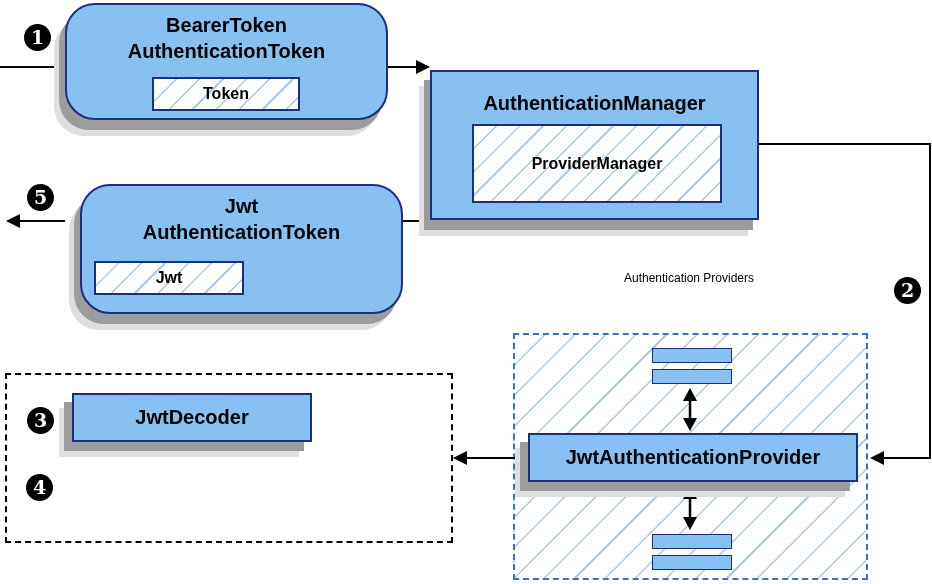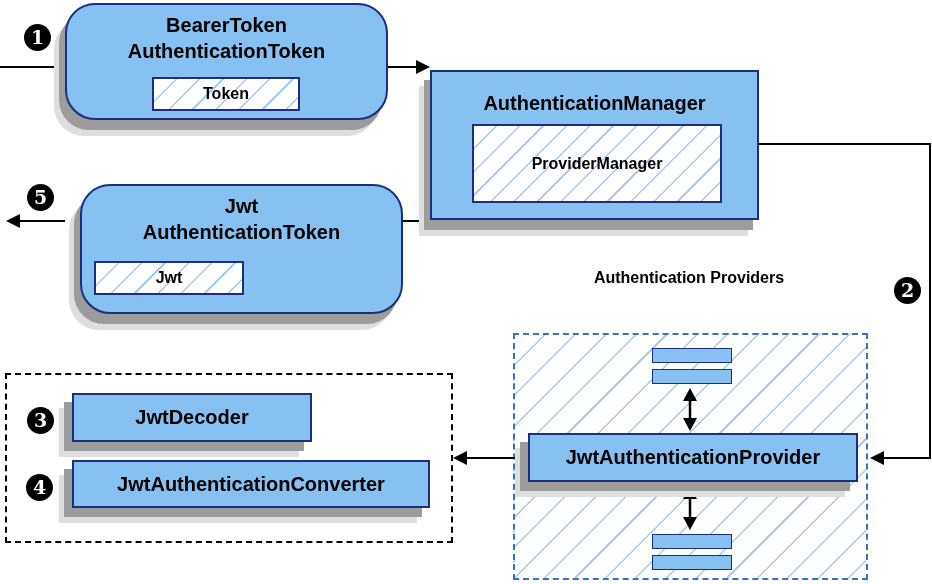--- a/index.html
+++ b/index.html
@@ -66,21 +66,21 @@
   .slot-bar{
     position:absolute;width:80px;height:15px;left:652px;
     background:#87c1f2;border:1.5px solid #1b2f7e;
   }
   #bar-t1{top:348px;} #bar-t2{top:369px;}
   #bar-b1{top:534px;} #bar-b2{top:555px;}
 
   
   .providers-label{
     position:absolute;left:584px;top:266px;width:210px;text-align:center;
-    font-weight:bold;font-size:16px;line-height:24px;color:#000;
+    font-weight:normal;font-size:12px;line-height:24px;color:#000;
   }
 
   
   .badge{
     position:absolute;width:27px;height:27px;border-radius:50%;
     background:#000;color:#fff;
     display:flex;align-items:center;justify-content:center;
     font-family:"DejaVu Serif",serif;font-weight:bold;font-size:19px;
     line-height:1;
   }
@@ -151,21 +151,20 @@
   </div>
 
   <div class="slot-bar layer2" id="bar-t1"></div>
   <div class="slot-bar layer2" id="bar-t2"></div>
   <div class="slot-bar layer2" id="bar-b1"></div>
   <div class="slot-bar layer2" id="bar-b2"></div>
 
   <div class="box center-label layer2" id="decoder-box">JwtDecoder</div>
 
   <div class="box center-label layer2" id="provider-box">JwtAuthenticationProvider</div>
-  <div class="box center-label layer2" id="converter-box">JwtAuthenticationConverter</div>
 
   <div class="badge layer2" id="badge-1">1</div>
   <div class="badge layer2" id="badge-2">2</div>
   <div class="badge layer2" id="badge-3">3</div>
   <div class="badge layer2" id="badge-4">4</div>
   <div class="badge layer2" id="badge-5">5</div>
 
 </div>
 
 </body></html>

